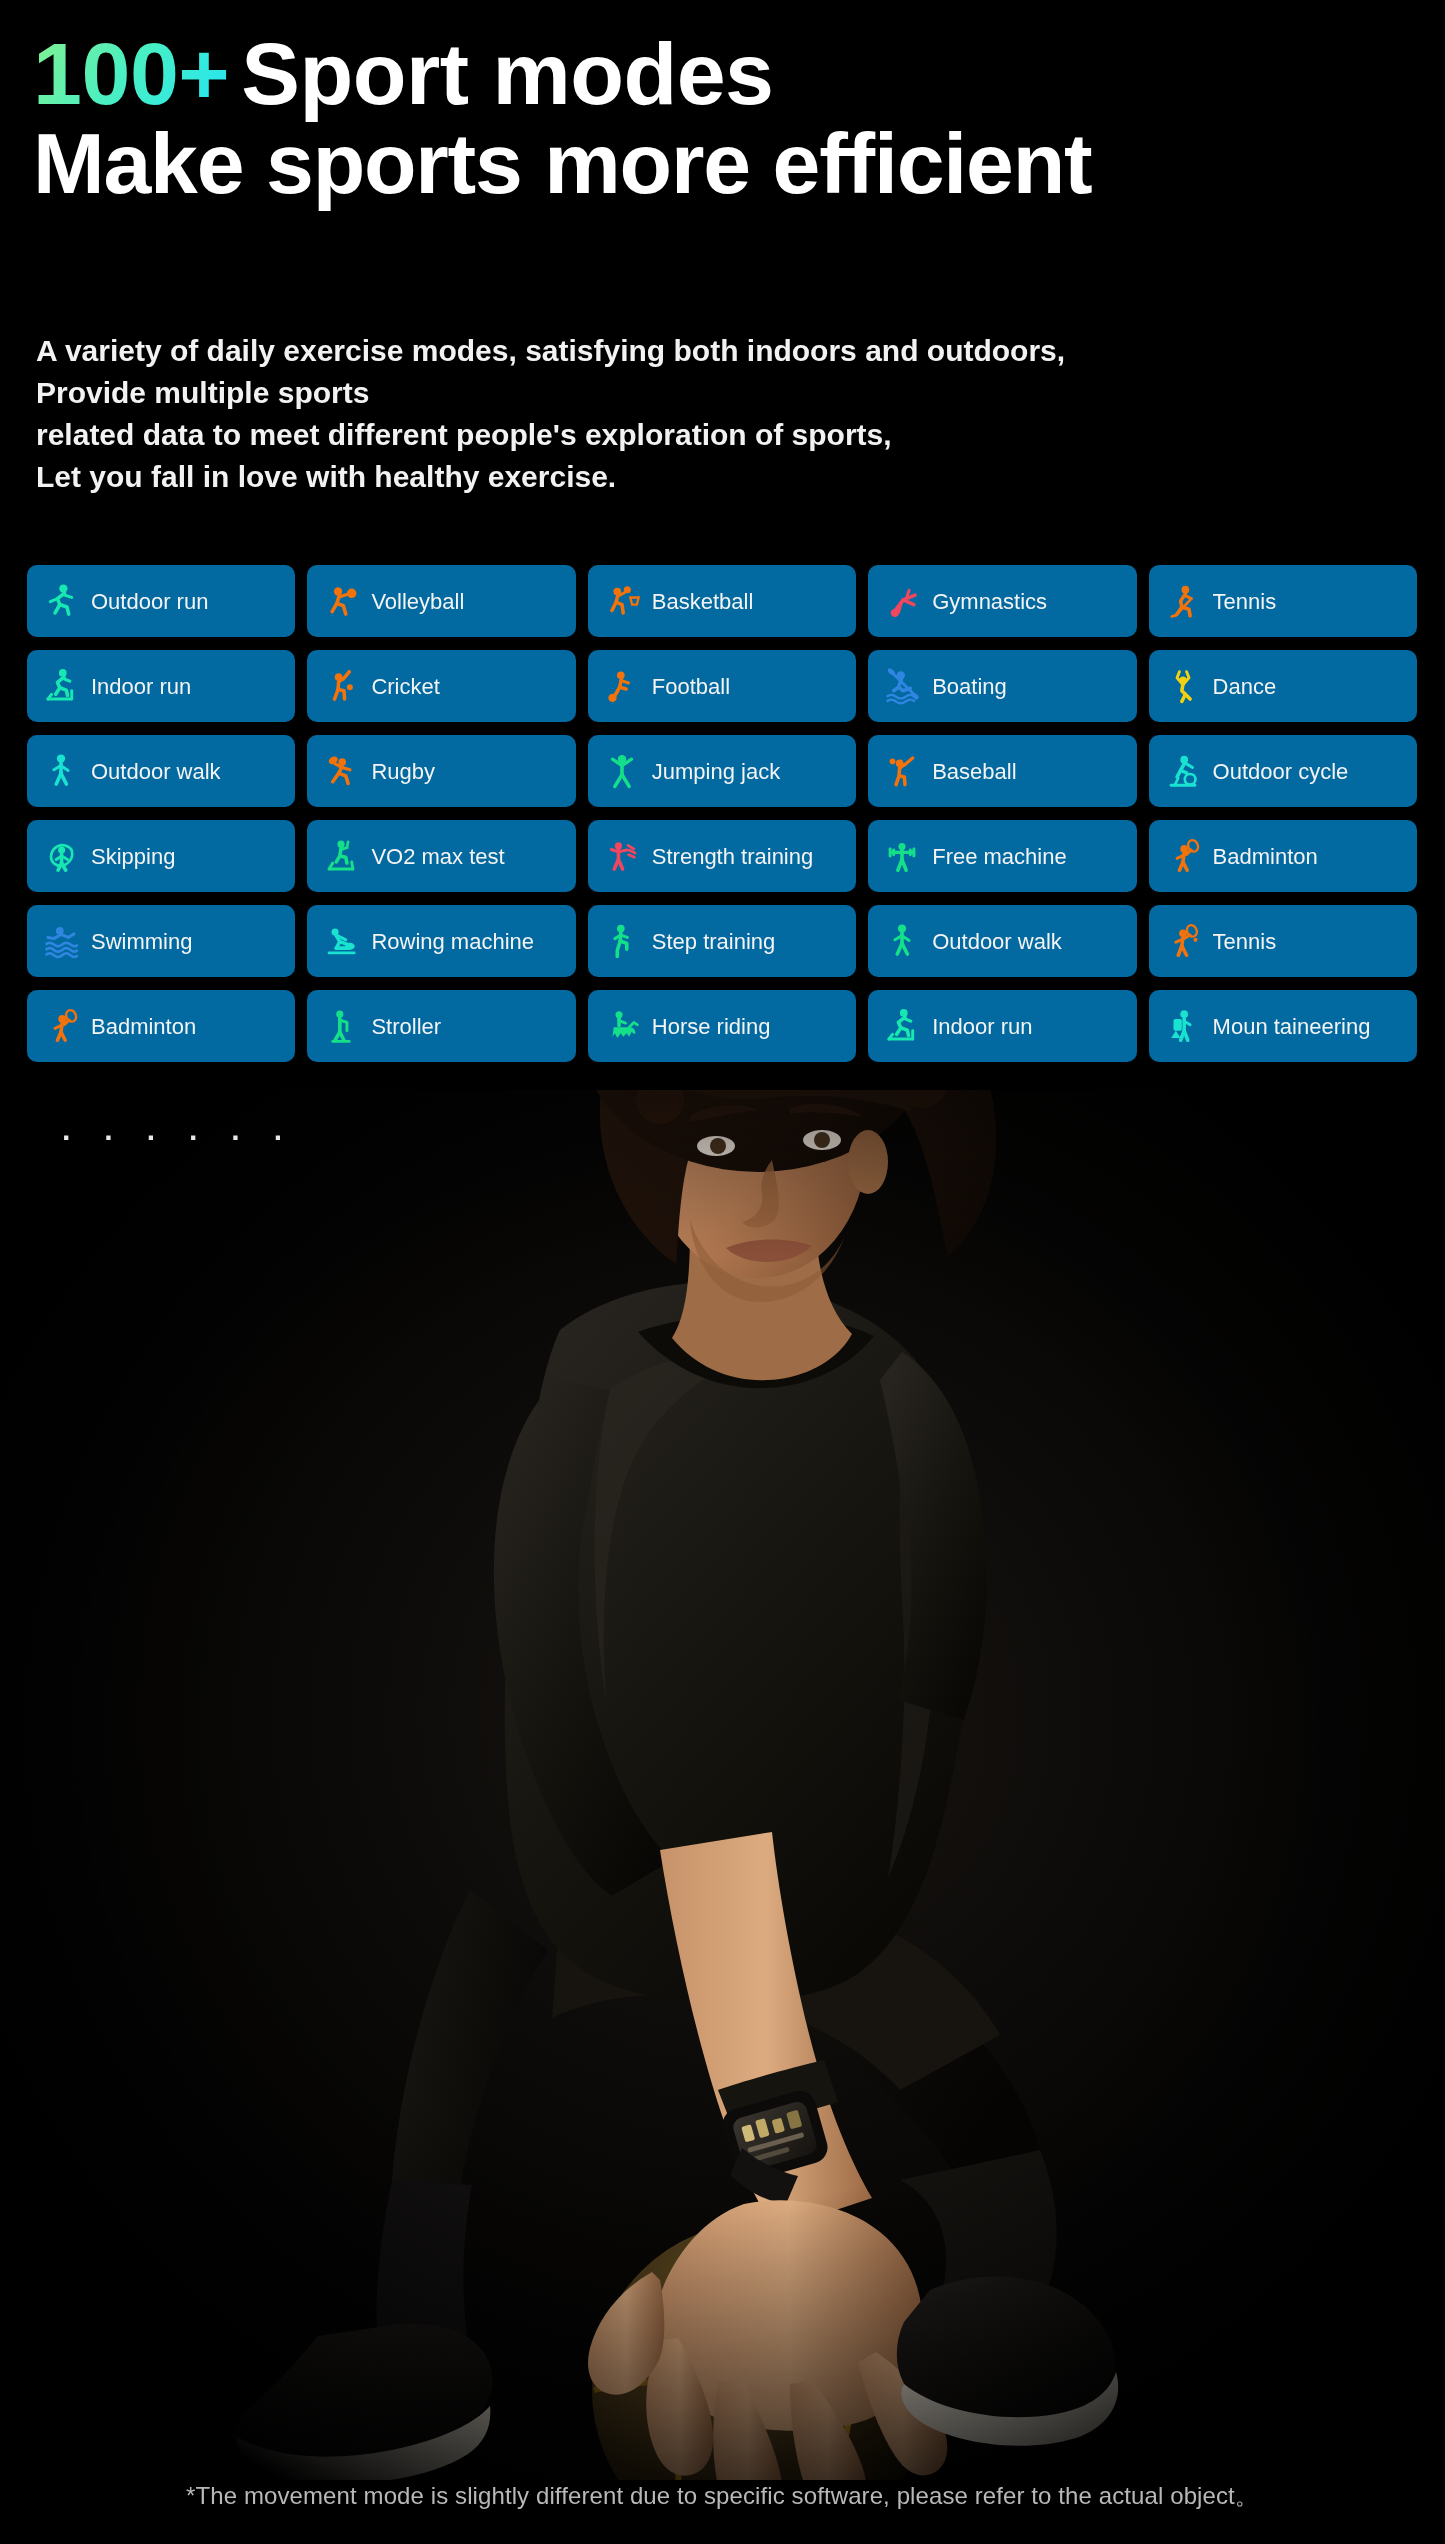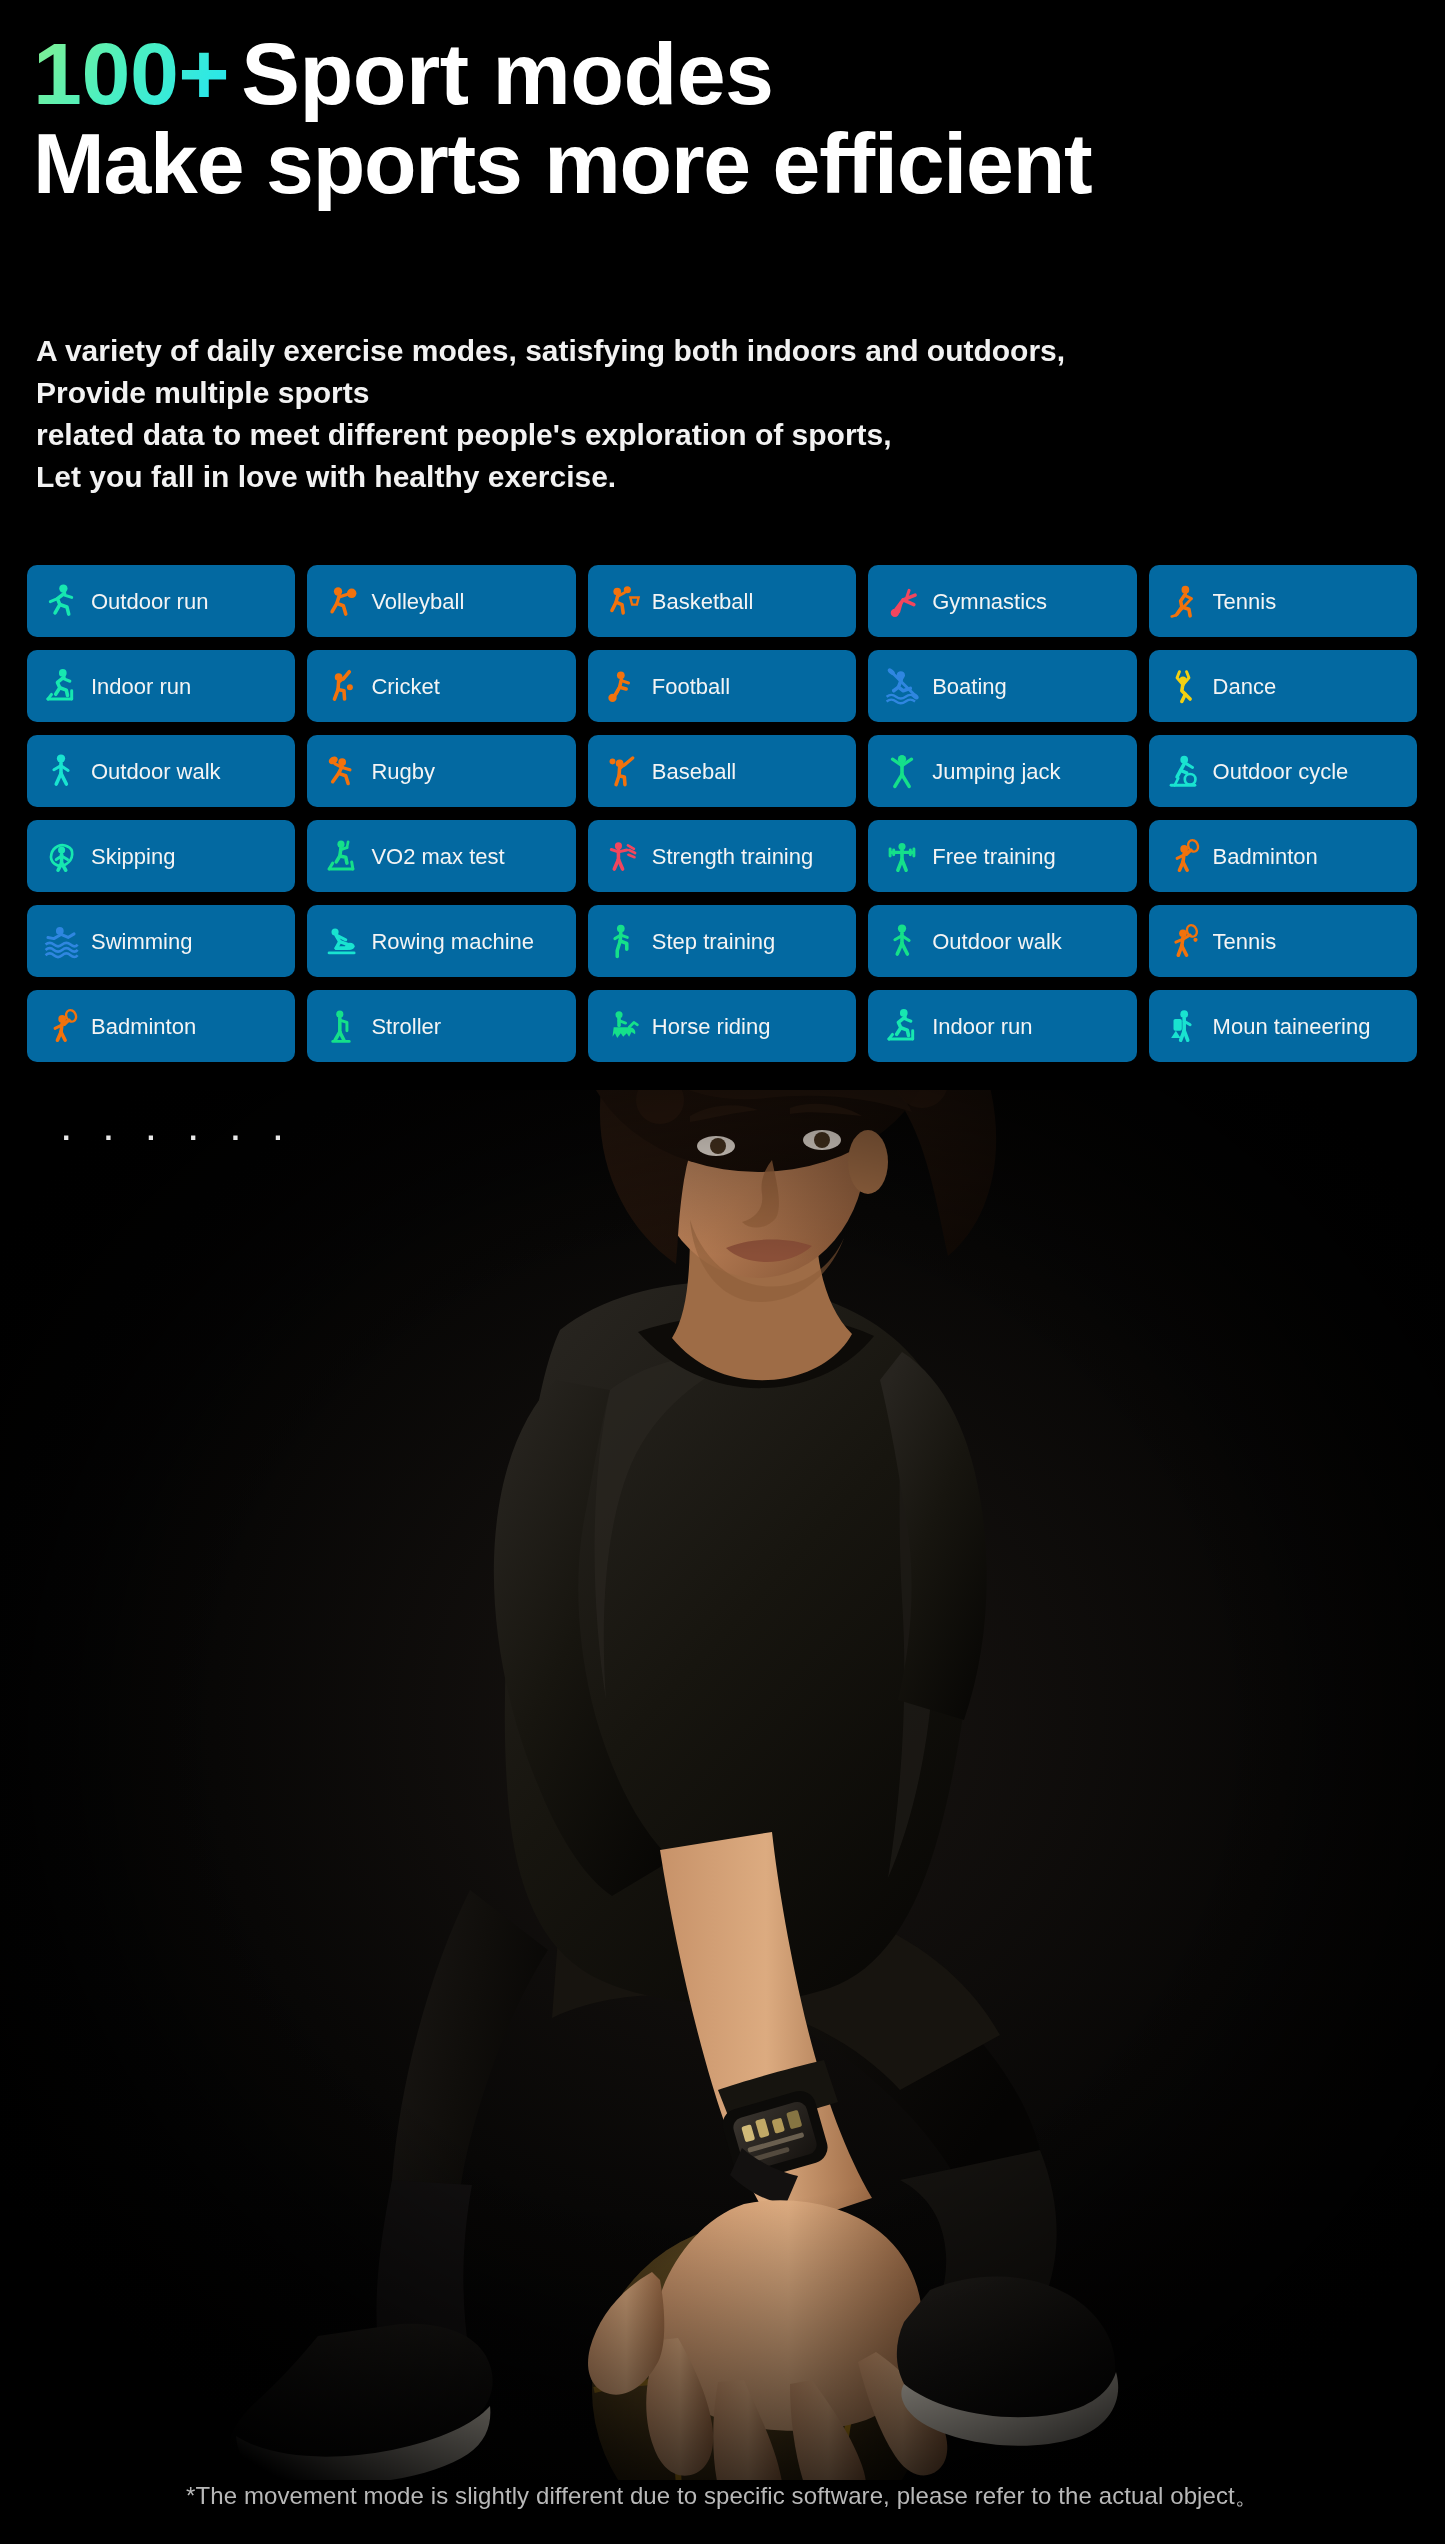--- a/index.html
+++ b/index.html
@@ -247,43 +247,43 @@
           <path d="M28 36 L40 40 L44 53" stroke-width="6" stroke-linecap="round" stroke-linejoin="round" fill="none"></path>
           <path d="M34 26 L22 20" stroke-width="5.5" stroke-linecap="round" stroke-linejoin="round" fill="none"></path>
           <ellipse cx="19" cy="14" rx="8" ry="6" stroke="none" transform="rotate(-30 19 14)"></ellipse>
           <path d="M34 26 L47 30" stroke-width="5.5" stroke-linecap="round" stroke-linejoin="round" fill="none"></path>
         </svg>
       </span>
       <span class="sport-label">Rugby</span>
     </div>
     <div class="sport-card">
       <span class="sport-icon">
-        <svg viewBox="0 0 64 64" fill="#f2720c" stroke="#f2720c">
-          <circle cx="28" cy="19" r="6.5" stroke="none"></circle>
-          <path d="M28 26 L27 40 L22 55" stroke-width="6" stroke-linecap="round" stroke-linejoin="round" fill="none"></path>
-          <path d="M27 40 L36 42 L37 55" stroke-width="6" stroke-linecap="round" stroke-linejoin="round" fill="none"></path>
-          <path d="M28 28 L38 20" stroke-width="5" stroke-linecap="round" stroke-linejoin="round" fill="none"></path>
-          <path d="M36 22 L50 10" stroke-width="5.5" stroke-linecap="round" stroke-linejoin="round" fill="none"></path>
-          <circle cx="16" cy="16" r="5" stroke="none"></circle>
-        </svg>
-      </span>
-      <span class="sport-label">Baseball</span>
-    </div>
-    <div class="sport-card">
-      <span class="sport-icon">
         <svg viewBox="0 0 64 64" fill="#15e08a" stroke="#15e08a">
           <circle cx="32" cy="12" r="7" stroke="none"></circle>
           <path d="M32 19 L32 38" stroke-width="6" stroke-linecap="round" stroke-linejoin="round" fill="none"></path>
           <path d="M32 38 L20 58" stroke-width="6" stroke-linecap="round" stroke-linejoin="round" fill="none"></path>
           <path d="M32 38 L44 58" stroke-width="6" stroke-linecap="round" stroke-linejoin="round" fill="none"></path>
           <path d="M32 23 L16 12" stroke-width="5.5" stroke-linecap="round" stroke-linejoin="round" fill="none"></path>
           <path d="M32 23 L48 12" stroke-width="5.5" stroke-linecap="round" stroke-linejoin="round" fill="none"></path>
         </svg>
       </span>
       <span class="sport-label">Jumping jack</span>
+    </div>
+    <div class="sport-card">
+      <span class="sport-icon">
+        <svg viewBox="0 0 64 64" fill="#f2720c" stroke="#f2720c">
+          <circle cx="28" cy="19" r="6.5" stroke="none"></circle>
+          <path d="M28 26 L27 40 L22 55" stroke-width="6" stroke-linecap="round" stroke-linejoin="round" fill="none"></path>
+          <path d="M27 40 L36 42 L37 55" stroke-width="6" stroke-linecap="round" stroke-linejoin="round" fill="none"></path>
+          <path d="M28 28 L38 20" stroke-width="5" stroke-linecap="round" stroke-linejoin="round" fill="none"></path>
+          <path d="M36 22 L50 10" stroke-width="5.5" stroke-linecap="round" stroke-linejoin="round" fill="none"></path>
+          <circle cx="16" cy="16" r="5" stroke="none"></circle>
+        </svg>
+      </span>
+      <span class="sport-label">Baseball</span>
     </div>
     <div class="sport-card">
       <span class="sport-icon">
         <svg viewBox="0 0 64 64" fill="#19e3d0" stroke="#19e3d0">
           <circle cx="34" cy="13" r="6.5" stroke="none"></circle>
           <path d="M34 20 L28 31 L38 35" stroke-width="6" stroke-linecap="round" stroke-linejoin="round" fill="none"></path>
           <path d="M28 31 L22 42" stroke-width="6" stroke-linecap="round" stroke-linejoin="round" fill="none"></path>
           <path d="M38 20 L48 26" stroke-width="5" stroke-linecap="round" stroke-linejoin="round" fill="none"></path>
           <circle cx="44" cy="46" r="9" stroke-width="4.5" fill="none"></circle>
           <path d="M12 56 L52 56" stroke-width="5" stroke-linecap="round" stroke-linejoin="round" fill="none"></path>
@@ -345,21 +345,21 @@
           <path d="M32 38 L25 56" stroke-width="6" stroke-linecap="round" stroke-linejoin="round" fill="none"></path>
           <path d="M32 38 L39 56" stroke-width="6" stroke-linecap="round" stroke-linejoin="round" fill="none"></path>
           <path d="M14 26 L50 26" stroke-width="5.5" stroke-linecap="round" stroke-linejoin="round" fill="none"></path>
           <path d="M32 22 L32 28" stroke-width="5" stroke-linecap="round" stroke-linejoin="round" fill="none"></path>
           <path d="M12 20 L12 32" stroke-width="5" stroke-linecap="round" stroke-linejoin="round" fill="none"></path>
           <path d="M52 20 L52 32" stroke-width="5" stroke-linecap="round" stroke-linejoin="round" fill="none"></path>
           <path d="M18 22 L18 30" stroke-width="5" stroke-linecap="round" stroke-linejoin="round" fill="none"></path>
           <path d="M46 22 L46 30" stroke-width="5" stroke-linecap="round" stroke-linejoin="round" fill="none"></path>
         </svg>
       </span>
-      <span class="sport-label">Free training</span>
+      <span class="sport-label">Free machine</span>
     </div>
     <div class="sport-card">
       <span class="sport-icon">
         <svg viewBox="0 0 64 64" fill="#f2720c" stroke="#f2720c">
           <circle cx="34" cy="20" r="6.5" stroke="none"></circle>
           <path d="M34 27 L32 42" stroke-width="6" stroke-linecap="round" stroke-linejoin="round" fill="none"></path>
           <path d="M32 42 L26 56" stroke-width="6" stroke-linecap="round" stroke-linejoin="round" fill="none"></path>
           <path d="M32 42 L39 56" stroke-width="6" stroke-linecap="round" stroke-linejoin="round" fill="none"></path>
           <path d="M34 30 L46 22" stroke-width="5" stroke-linecap="round" stroke-linejoin="round" fill="none"></path>
           <path d="M34 30 L22 36" stroke-width="5" stroke-linecap="round" stroke-linejoin="round" fill="none"></path>

